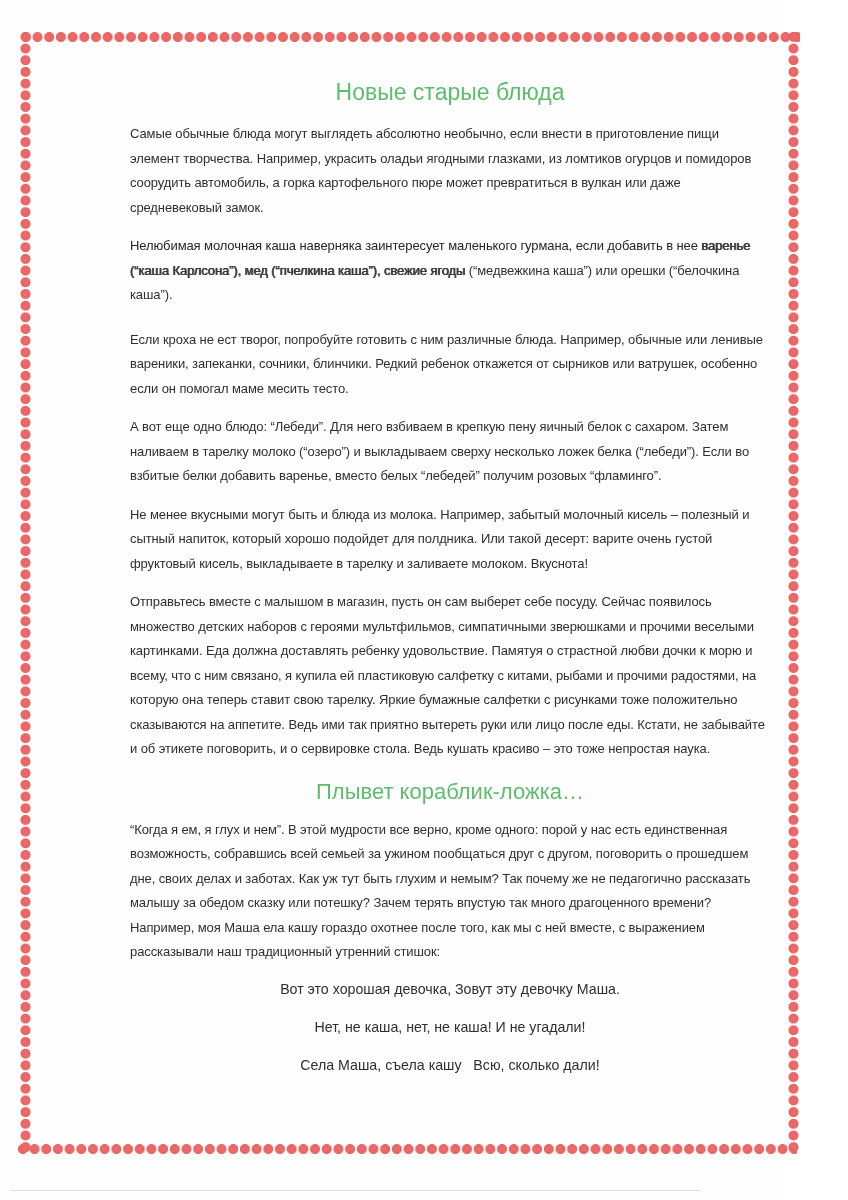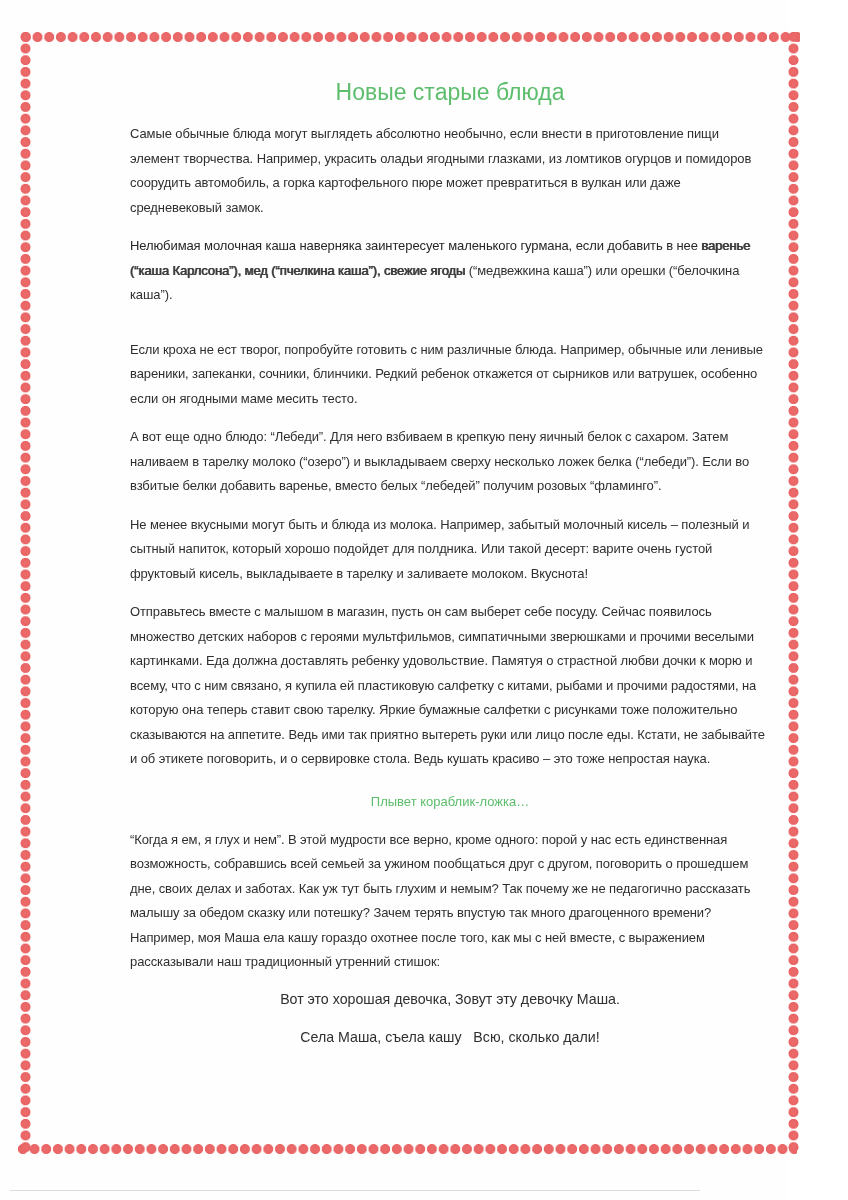--- a/index.html
+++ b/index.html
@@ -16,55 +16,56 @@
     background-size:11.7px 11px; background-repeat:repeat-x; }
   .border-left { left:20px; top:31px; width:11px; height:1123px;
     background-image: radial-gradient(circle at 50% 50%, #ec6b6b 0, #e96565 4.6px, rgba(255,255,255,0) 5.4px);
     background-size:11px 11.7px; background-repeat:repeat-y; }
   .border-right { left:788px; top:31px; width:11px; height:1123px;
     background-image: radial-gradient(circle at 50% 50%, #ec6b6b 0, #e96565 4.6px, rgba(255,255,255,0) 5.4px);
     background-size:11px 11.7px; background-repeat:repeat-y; }
   .content { position:absolute; left:130px; top:76px; width:640px; }
   h1, h2 { font-weight:normal; color:#5cbd6c; text-align:center; margin:0; }
   h1 { font-size:23px; line-height:32px; margin-bottom:14px; margin-left:0; }
-  h2 { font-size:13px; line-height:28px; margin-top:16px; margin-bottom:12px; }
+  h2 { font-size:22px; line-height:28px; margin-top:16px; margin-bottom:12px; }
   p { margin:0 0 14px 0; font-size:13px; line-height:24.5px; letter-spacing:-0.1px; }
   .smudge { text-shadow: 0.6px 0 0 #555, -0.4px 0.3px 0 #888; color:#3a3a3a; }
   .dark { color:#262626; }
   .poem { text-align:center; margin-top:6px; }
   .poem div { font-size:14.2px; line-height:20px; margin-bottom:18px; }
 </style>
 </head>
 <body>
 
 <div class="page">
   <div class="border-top"></div>
   <div class="border-bottom"></div>
   <div class="border-left"></div>
   <div class="border-right"></div>
 
   <div class="content">
     <h1>Новые старые блюда</h1>
 
     <p>Самые обычные блюда могут выглядеть абсолютно необычно, если внести в приготовление пищи элемент творчества. Например, украсить оладьи ягодными глазками, из ломтиков огурцов и помидоров соорудить автомобиль, а горка картофельного пюре может превратиться в вулкан или даже средневековый замок.</p>
 
-    <p style="margin-bottom:30px;">
+    <p style="margin-bottom:20px;">
       <span class="dark">Нелюбимая молочная каша наверняка заинтересует маленького гурмана, если добавить в нее</span>
       <span><span class="smudge">варенье (“каша Карлсона”), мед (“пчелкина каша”), свежие ягоды </span><span>(“медвежкина каша”) или орешки (“белочкина каша”).</span></span>
     </p>
 
-    <p>Если кроха не ест творог, попробуйте готовить с ним различные блюда. Например, обычные или ленивые вареники, запеканки, сочники, блинчики. Редкий ребенок откажется от сырников или ватрушек, особенно если он ягодными маме месить тесто.</p>
+    <p>Если кроха не ест творог, попробуйте готовить с ним различные блюда. Например, обычные или ленивые вареники, запеканки, сочники, блинчики. Редкий ребенок откажется от сырников или ватрушек, особенно если он помогал маме месить тесто.</p>
     <p>А вот еще одно блюдо: “Лебеди”. Для него взбиваем в крепкую пену яичный белок с сахаром. Затем наливаем в тарелку молоко (“озеро”) и выкладываем сверху несколько ложек белка (“лебеди”). Если во взбитые белки добавить варенье, вместо белых “лебедей” получим розовых “фламинго”.</p>
     <p>Не менее вкусными могут быть и блюда из молока. Например, забытый молочный кисель – полезный и сытный напиток, который хорошо подойдет для полдника. Или такой десерт: варите очень густой фруктовый кисель, выкладываете в тарелку и заливаете молоком. Вкуснота!</p>
     <p>Отправьтесь вместе с малышом в магазин, пусть он сам выберет себе посуду. Сейчас появилось множество детских наборов с героями мультфильмов, симпатичными зверюшками и прочими веселыми картинками. Еда должна доставлять ребенку удовольствие. Памятуя о страстной любви дочки к морю и всему, что с ним связано, я купила ей пластиковую салфетку с китами, рыбами и прочими радостями, на которую она теперь ставит свою тарелку. Яркие бумажные салфетки с рисунками тоже положительно сказываются на аппетите. Ведь ими так приятно вытереть руки или лицо после еды. Кстати, не забывайте и об этикете поговорить, и о сервировке стола. Ведь кушать красиво – это тоже непростая наука.</p>
 
     <h2>Плывет кораблик-ложка…</h2>
 
     <p>“Когда я ем, я глух и нем”. В этой мудрости все верно, кроме одного: порой у нас есть единственная возможность, собравшись всей семьей за ужином пообщаться друг с другом, поговорить о прошедшем дне, своих делах и заботах. Как уж тут быть глухим и немым? Так почему же не педагогично рассказать малышу за обедом сказку или потешку? Зачем терять впустую так много драгоценного времени? Например, моя Маша ела кашу гораздо охотнее после того, как мы с ней вместе, с выражением рассказывали наш традиционный утренний стишок:</p>
 
     <div class="poem">
       <div>Вот это хорошая девочка, Зовут эту девочку Маша.</div>
+      <div>Нет, не каша, нет, не каша! И не угадали!</div>
       <div style="white-space:pre;">Села Маша, съела кашу   Всю, сколько дали!</div>
     </div>
   </div>
 
   <div class="bottom-rule"></div>
 </div>
 
 </body></html>

